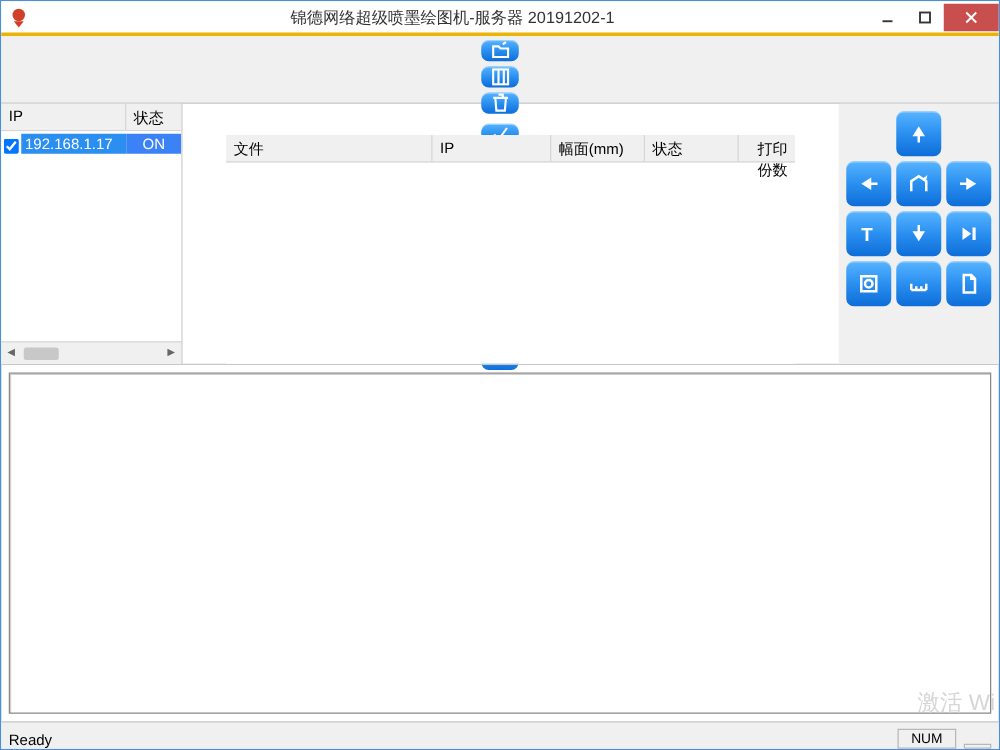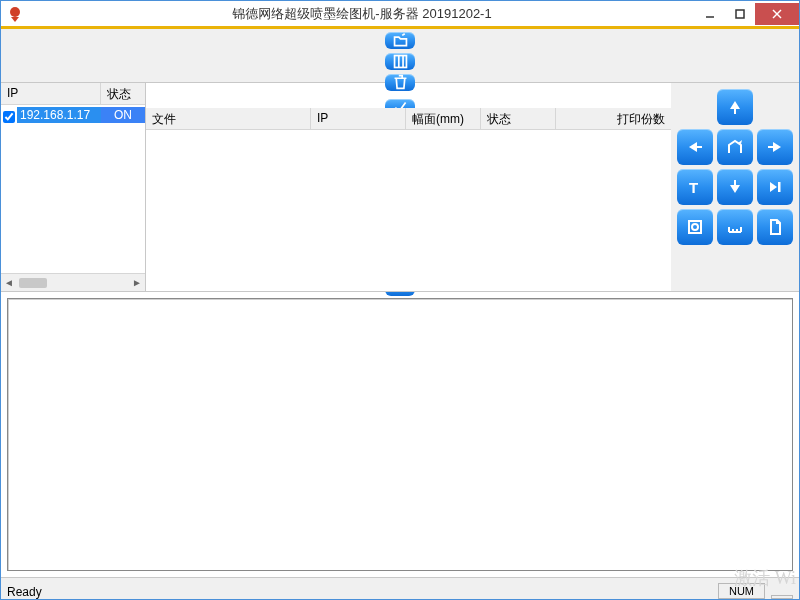--- a/index.html
+++ b/index.html
@@ -17,21 +17,21 @@
 
 .toolbar { height: 54px; background:#f0f0f0; border-bottom:1px solid #c8c8c8; display:flex; align-items:center; padding:3px 6px; gap:4px;flex-direction:column; }
 .tbtn { width:30px; height:30px; border-radius:6px; display:flex; align-items:center; justify-content:center; cursor:pointer;
   background: linear-gradient(to bottom,#57b4ff 0%,#2a8ff0 50%,#0e6dd8 100%); box-shadow: inset 0 1px 0 rgba(255,255,255,.4); }
 .tbtn svg { width:17px; height:17px; }
 .tbtn .glyph { stroke:#fff; stroke-width:2; fill:none; }
 .tbtn .glyphf { fill:#fff; }
 .tbtn.tool2 { background: linear-gradient(to bottom,#ffd080,#e08020); }
 .tbsep { width:6px; }
 
-.mid { display:flex; flex:0 0 180px; border-bottom:1px solid #c8c8c8; }
+.mid { display:flex; flex:0 0 180px; border-bottom:1px solid #c8c8c8;gap:35px; }
 
 .leftpanel { width:145px; display:flex; flex-direction:column; border-right:1px solid #c8c8c8; }
 .lphdr { height:22px; background:#f0f0f0; border-bottom:1px solid #d6d6d6; display:flex; font-size:12px; }
 .lphdr .c1 { width:100px; padding:3px 6px; border-right:1px solid #d6d6d6; }
 .lphdr .c2 { flex:1; padding:3px 6px; }
 .lplist { flex:1; background:#fff; overflow:hidden; }
 .lprow { height:18px; display:flex; align-items:flex-end; font-size:12px; }
 .lprow .chk { width:16px; display:flex; justify-content:center; }
 .lprow .ip { width:84px; background:#2a8ff0; color:#fff; padding:1px 3px; }
 .lprow .st { flex:1; background:#3b82f6; color:#fff; padding:1px 3px; text-align:center; }
@@ -51,21 +51,21 @@
 .rb svg { width:20px; height:20px; }
 .rb .g { stroke:#fff; stroke-width:2; fill:none; }
 .rb .gf { fill:#fff; }
 .rb.empty { background:transparent; box-shadow:none; cursor:default; }
 
 .logpanel { flex:1; margin:6px; border:1px solid #888; background:#fff; box-shadow: inset 1px 1px 0 #d0d0d0; }
 
 .statusbar { height:22px; background:#f0f0f0; border-top:1px solid #c8c8c8; display:flex; align-items:flex-end; font-size:12px; padding:0 6px; }
 .statusbar .ready { flex:1; }
 .statusbar .cell { border:1px solid #b8b8b8; padding:1px 10px; margin-left:6px; font-size:11px; }
-.watermark { position:absolute; right:4px; bottom:10px; font-size:18px; color:#d6d6d6; pointer-events:none; font-family:Liberation Serif, serif;text-align:right; }
+.watermark { position:absolute; right:4px; bottom:26px; font-size:18px; color:#d6d6d6; pointer-events:none; font-family:Liberation Sans, sans-serif;text-align:right; }
 </style>
 </head>
 <body>
 
 <div class="window">
   <div class="titlebar">
     <div class="app-icon">
       <svg viewBox="0 0 20 20">
           <circle cx="10" cy="8" r="5" fill="#d04028"></circle>
           <path d="M6 13 L10 18 L14 13 Z" fill="#d04028"></path>

